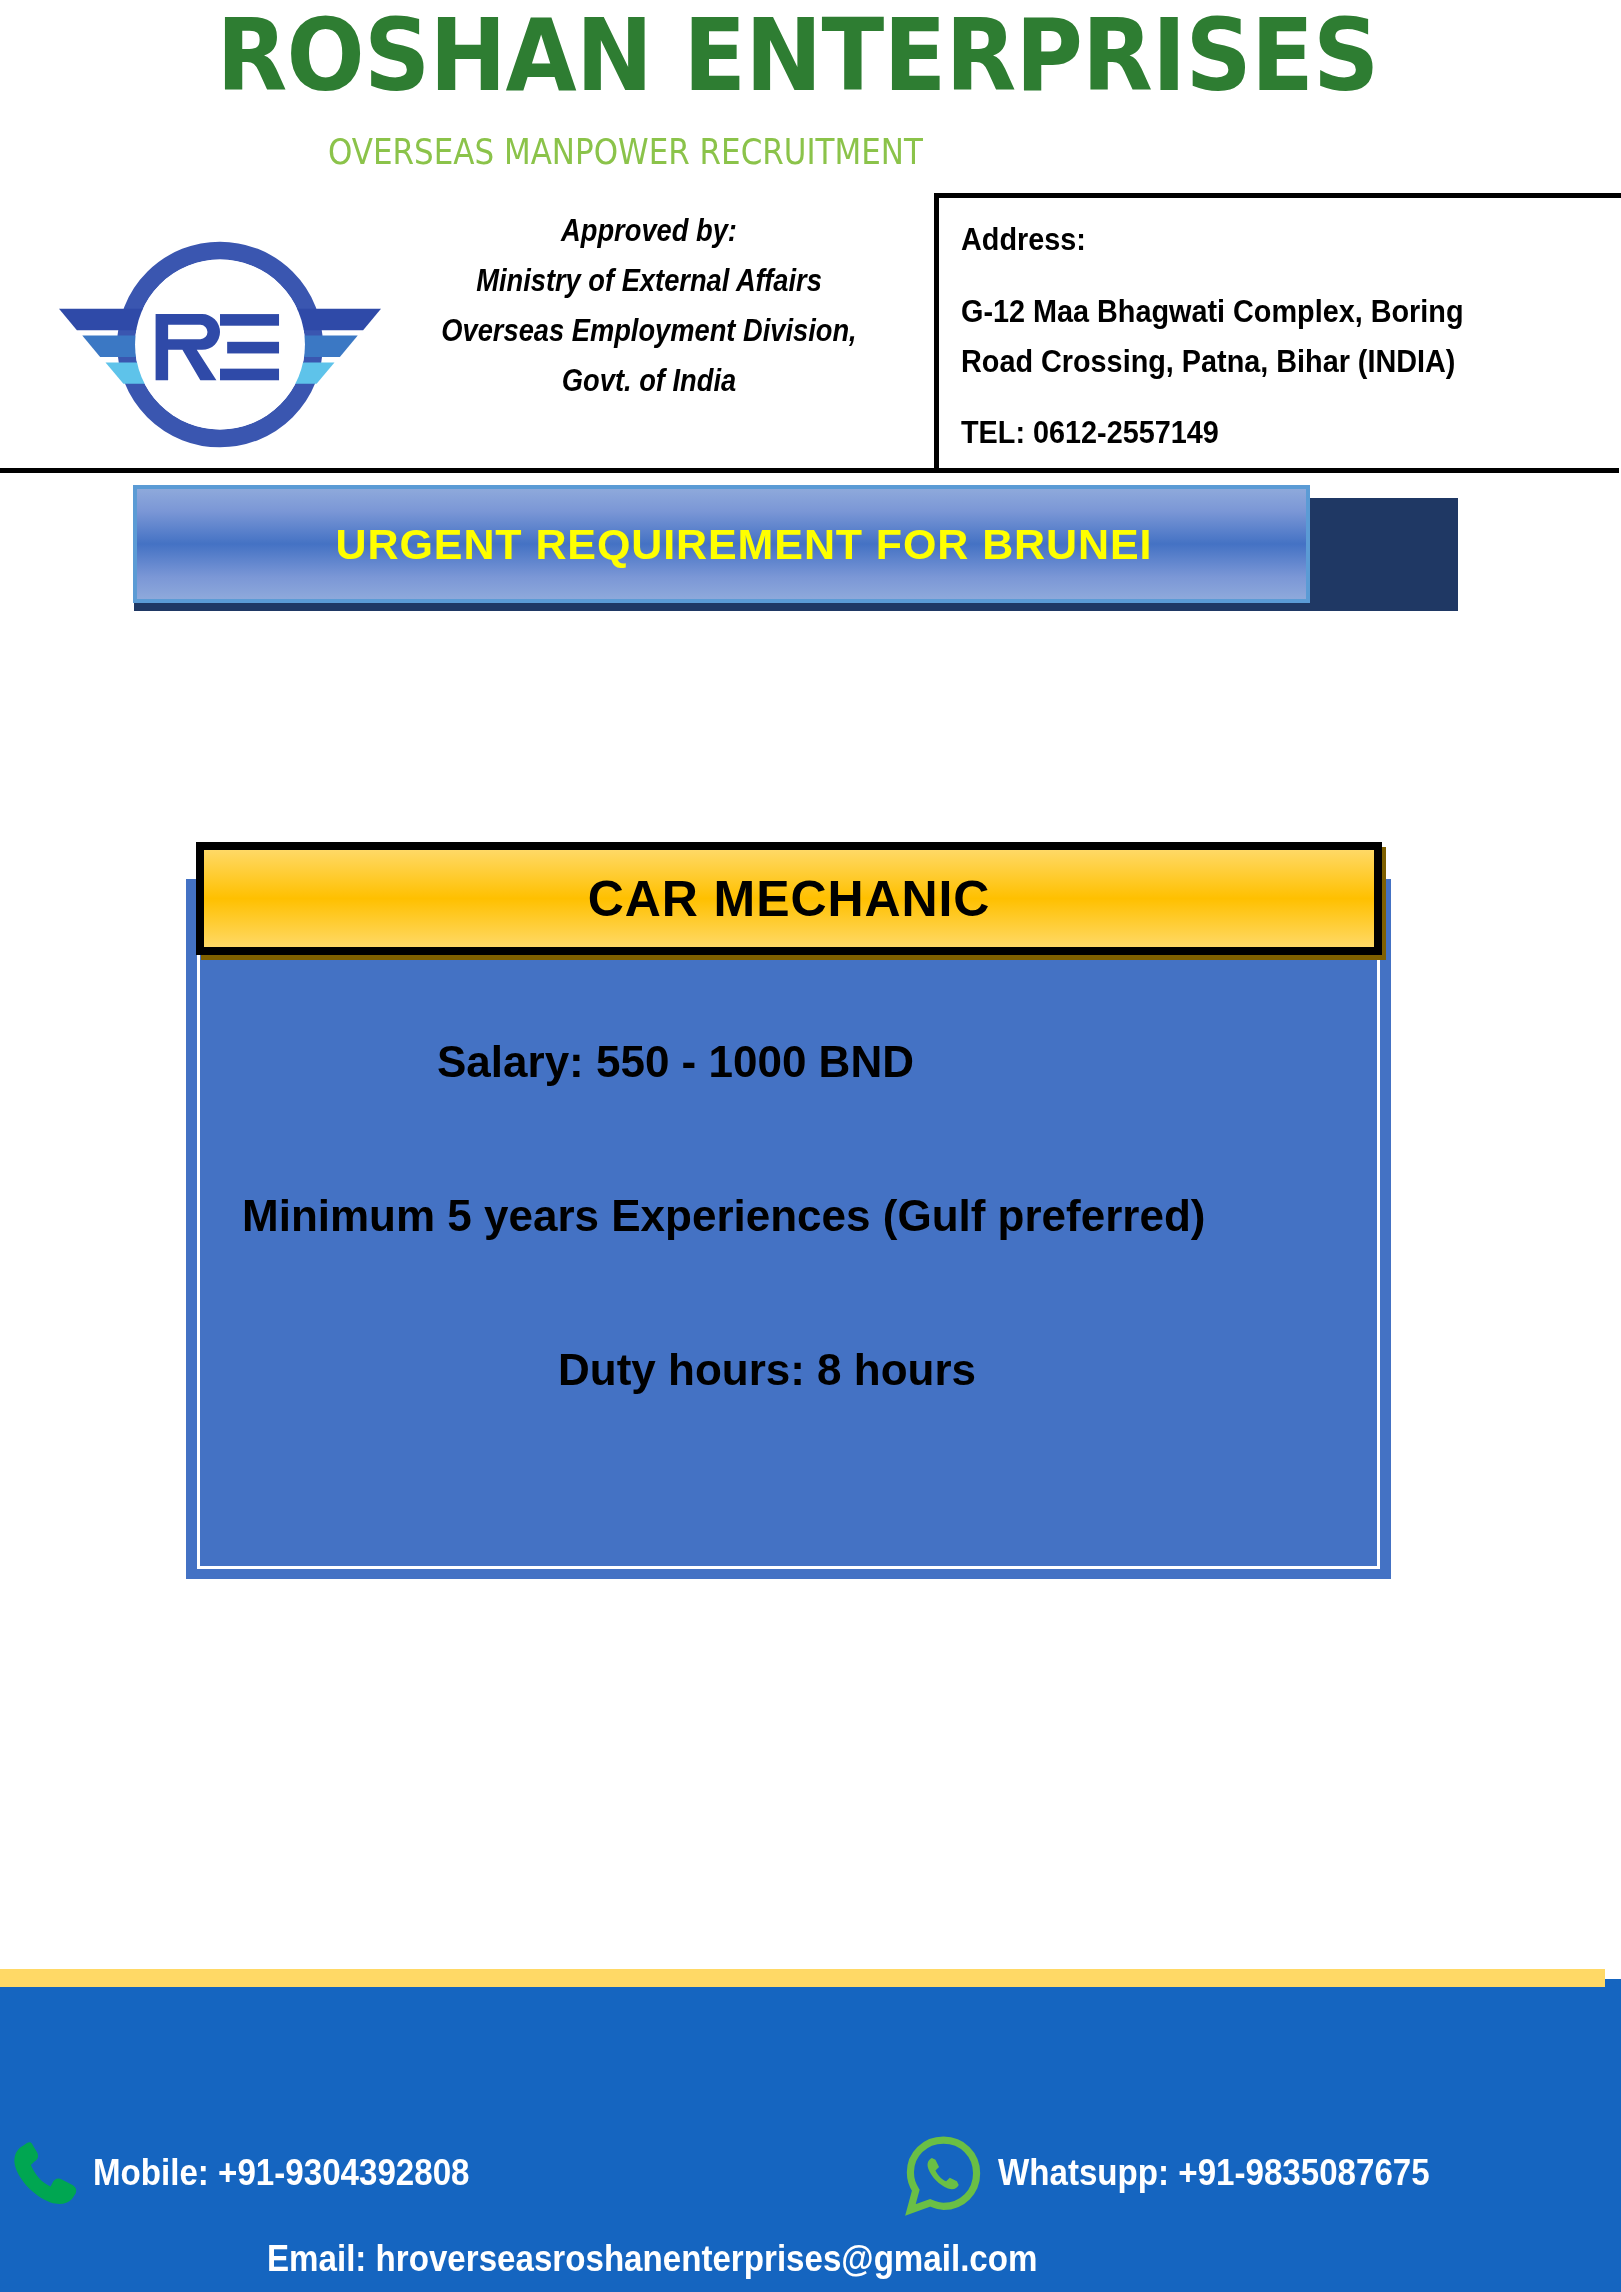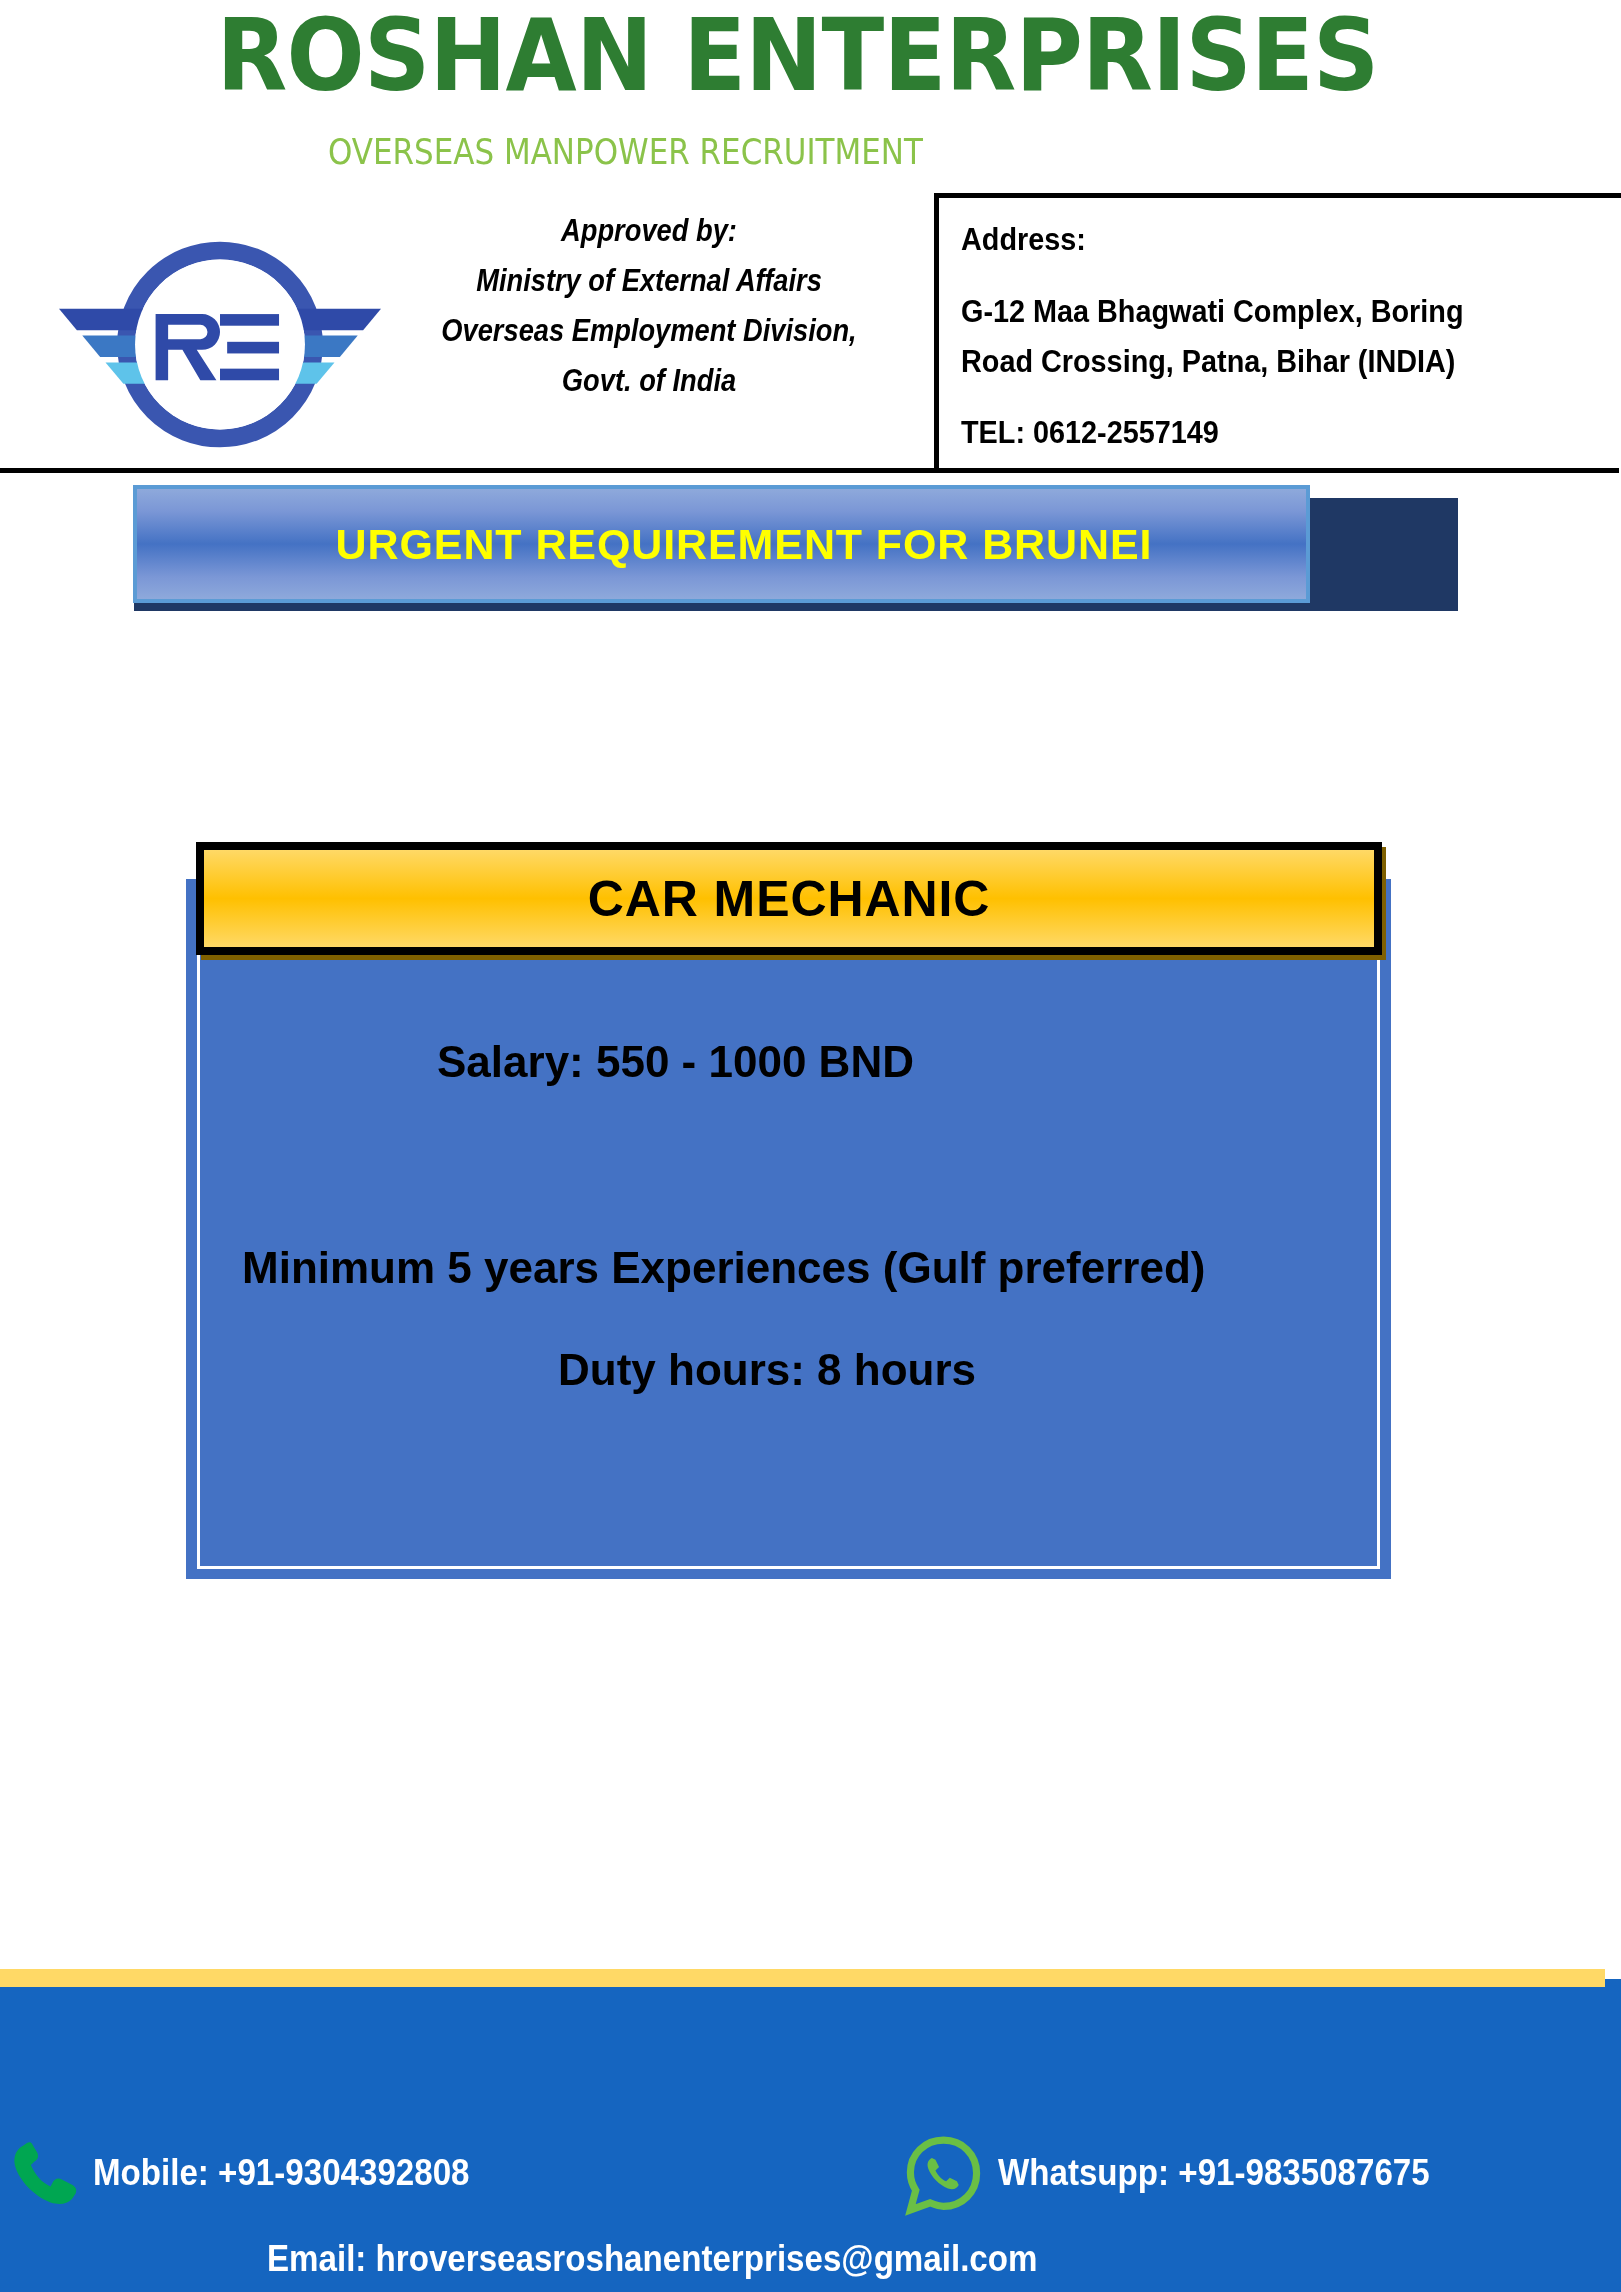--- a/index.html
+++ b/index.html
@@ -74,21 +74,21 @@
   .title-box {
     left: 196px; top: 842px; width: 1186px; height: 113px; box-sizing: border-box;
     border: 8px solid #000;
     background: linear-gradient(to bottom, #ffd966 0%, #ffc000 50%, #ffd966 100%);
     display: flex; align-items: center; justify-content: center;
   }
   .job-title { font-weight: bold; font-size: 50px; color: #000; letter-spacing: 0.9px; white-space: nowrap; }
 
   .detail { font-weight: bold; color: #000; white-space: nowrap; font-size: 44px; line-height: 50px; }
   .salary { left: 437px; top: 1037px; }
-  .experience { left: 242px; top: 1243px; }
+  .experience { left: 242px; top: 1191px; }
   .duty { left: 558px; top: 1345px; }
 
   
   .footer-stripe { left: 0; top: 1969px; width: 1605px; height: 18px; background: #ffd966; }
   .footer {
     left: 0; top: 1979px; width: 1622px; height: 313px; background: #1565c0;
   }
   .footer-stripe { z-index: 2; }
   .contact {
     color: #ffffff; font-weight: bold; font-size: 36px; white-space: nowrap;

